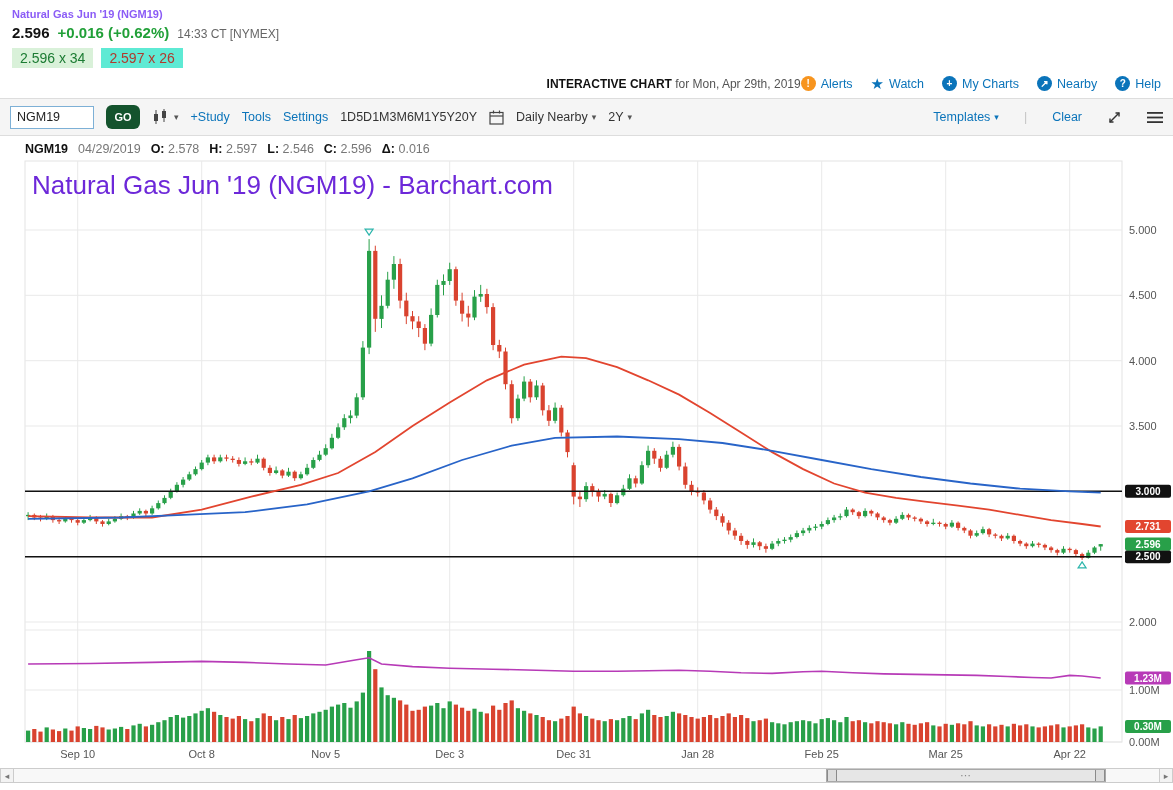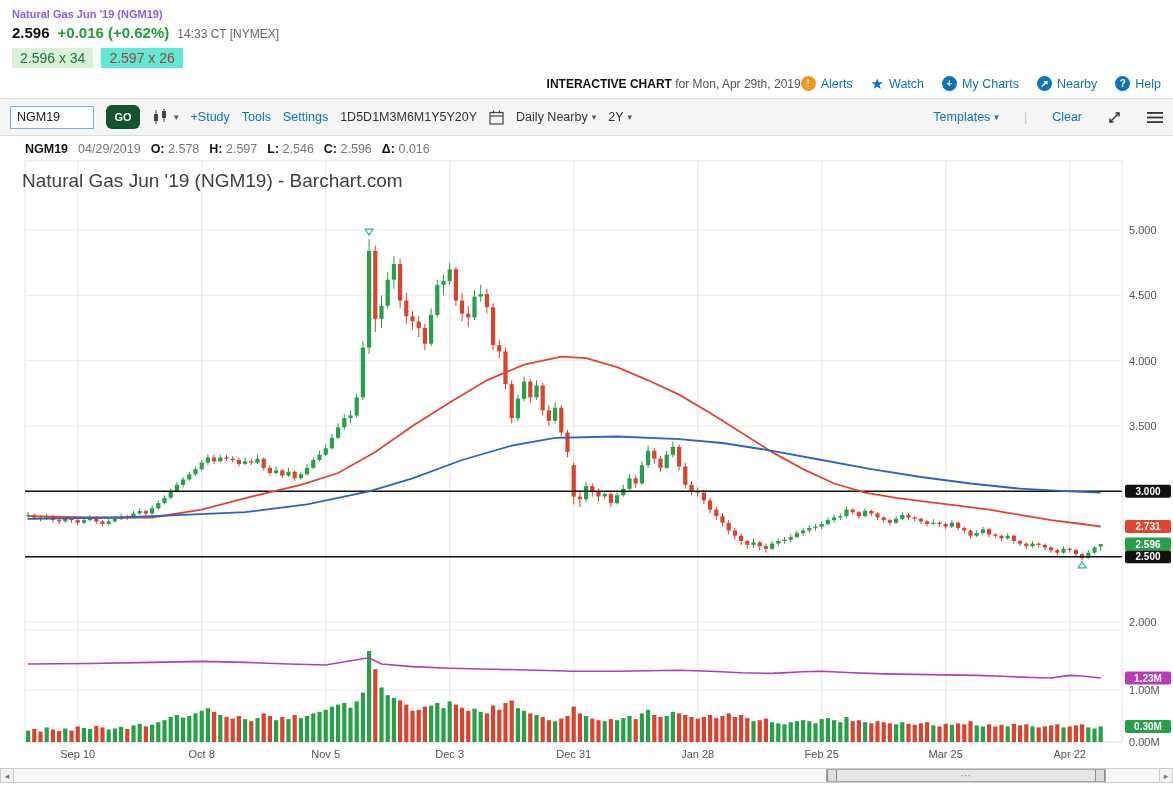--- a/index.html
+++ b/index.html
@@ -38,21 +38,21 @@
   .dd.blue{color:#0b74ba}
   .caret{font-size:9px;color:#555}
   .dd.blue .caret{color:#0b74ba}
   .tb-right{margin-left:auto;display:flex;align-items:center;gap:25px}
   .divider{color:#c5c5c5}
   .icon-btn{display:flex;align-items:center;cursor:pointer}
   .ohlc-row{display:flex;gap:10px;align-items:center;padding:6px 0 4px 25px;font-size:12.5px;color:#777}
   .ohlc-sym{font-weight:bold;color:#111}
   .ohlc-pair b{color:#111}
   .chart-area{position:relative;height:606px}
-  .watermark{position:absolute;left:22px;top:10px;font-size:19px;color:#404040}
+  .watermark{position:absolute;left:32px;top:10px;font-size:26px;color:#6d28d9}
   #chart-svg{display:block}
   #chart-svg text{font-family:"Liberation Sans",sans-serif}
   .hscroll{display:flex;align-items:stretch;height:15px;margin-top:2px}
   .hs-btn{width:14px;display:flex;align-items:center;justify-content:center;font-size:9px;color:#777;
           background:#f3f3f3;border:1px solid #ccc;cursor:pointer}
   .hs-track{flex:1;position:relative;background:#f8f8f8;border-top:1px solid #ccc;border-bottom:1px solid #ccc;cursor:pointer}
   .hs-thumb{position:absolute;left:812px;top:0;width:280px;height:100%;background:#e6e6e6;border:1px solid #a8a8a8;
             display:flex;justify-content:space-between;align-items:center;cursor:grab}
   .hs-handle{width:10px;height:100%;background:#ddd;border-left:1px solid #8a8a8a;border-right:1px solid #8a8a8a;cursor:ew-resize}
   .hs-grip{color:#888;font-size:11px;line-height:1;letter-spacing:1px}

